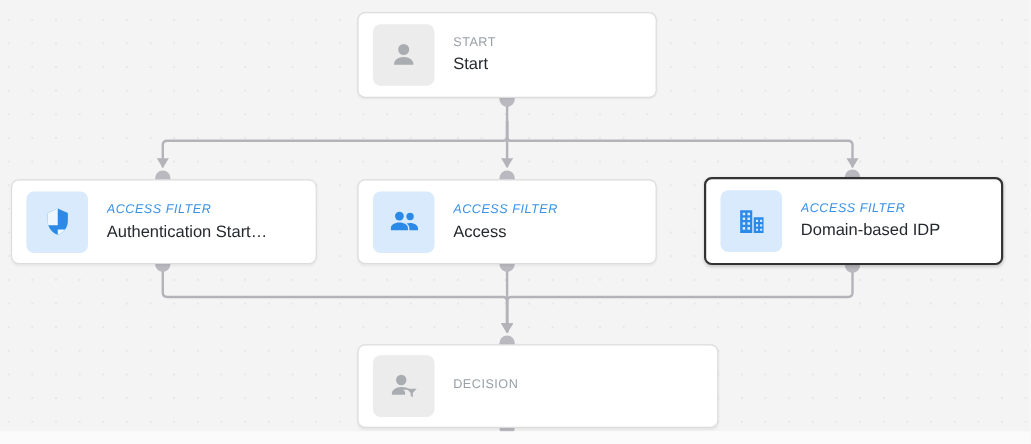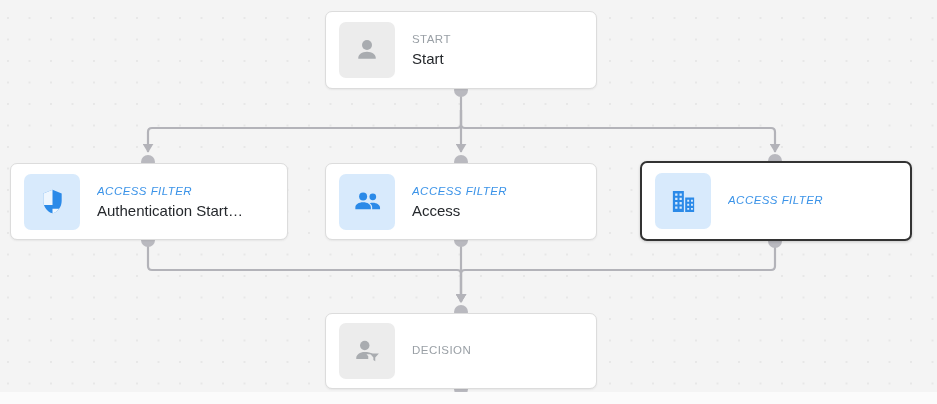--- a/index.html
+++ b/index.html
@@ -170,24 +170,25 @@
 
   <div class="node selected" style="left:640px; top:161px; width:272px; height:80px;">
     <div class="node-icon blue">
       <svg class="glyph" width="29" height="29" viewBox="0 0 24 24" fill="#2b8ae8">
         <path d="M3.2 3.4h9.1v17.2H3.2V3.4zm1.9 1.9v1.9h1.9V5.3H5.1zm3.6 0v1.9h1.9V5.3H8.7zM5.1 8.9v1.9h1.9V8.9H5.1zm3.6 0v1.9h1.9V8.9H8.7zM5.1 12.5v1.9h1.9v-1.9H5.1zm3.6 0v1.9h1.9v-1.9H8.7zM5.1 16.1V18h1.9v-1.9H5.1zm3.6 0V18h1.9v-1.9H8.7z"></path>
         <path d="M13.4 8.7h7.4v11.9h-7.4V8.7zm1.7 1.8v1.7h1.6v-1.7h-1.6zm3.1 0v1.7h1.6v-1.7h-1.6zm-3.1 3.4v1.7h1.6v-1.7h-1.6zm3.1 0v1.7h1.6v-1.7h-1.6zm-3.1 3.4v1.6h1.6v-1.6h-1.6zm3.1 0v1.6h1.6v-1.6h-1.6z"></path>
       </svg>
     </div>
     <div class="node-text">
       <span class="node-kind blue">ACCESS FILTER</span>
-    </div>
-  </div>
-
-  <div class="node" style="left:325px; top:313px; width:272px; height:76px;">
+      <span class="node-title">Domain-based IDP</span>
+    </div>
+  </div>
+
+  <div class="node" style="left:325px; top:313px; width:328px; height:76px;">
     <div class="node-icon grey">
       <svg class="glyph" width="30" height="30" viewBox="0 0 24 24" fill="#a9acb0">
         <circle cx="10.2" cy="7.6" r="3.8"></circle>
         <path d="M10.2 12.7c-3.9 0-6.8 2.2-6.8 4.7V18.3h9.6v-2.2l-1.4-1.5h4.4l.4-.4c-1.5-1-3.7-1.5-6.2-1.5z"></path>
         <path d="M14.3 13.9h7.2l-2.9 3.2v3.1l-1.5-1.1v-2l-2.8-3.2z"></path>
       </svg>
     </div>
     <div class="node-text">
       <span class="node-kind grey">DECISION</span>
     </div>

